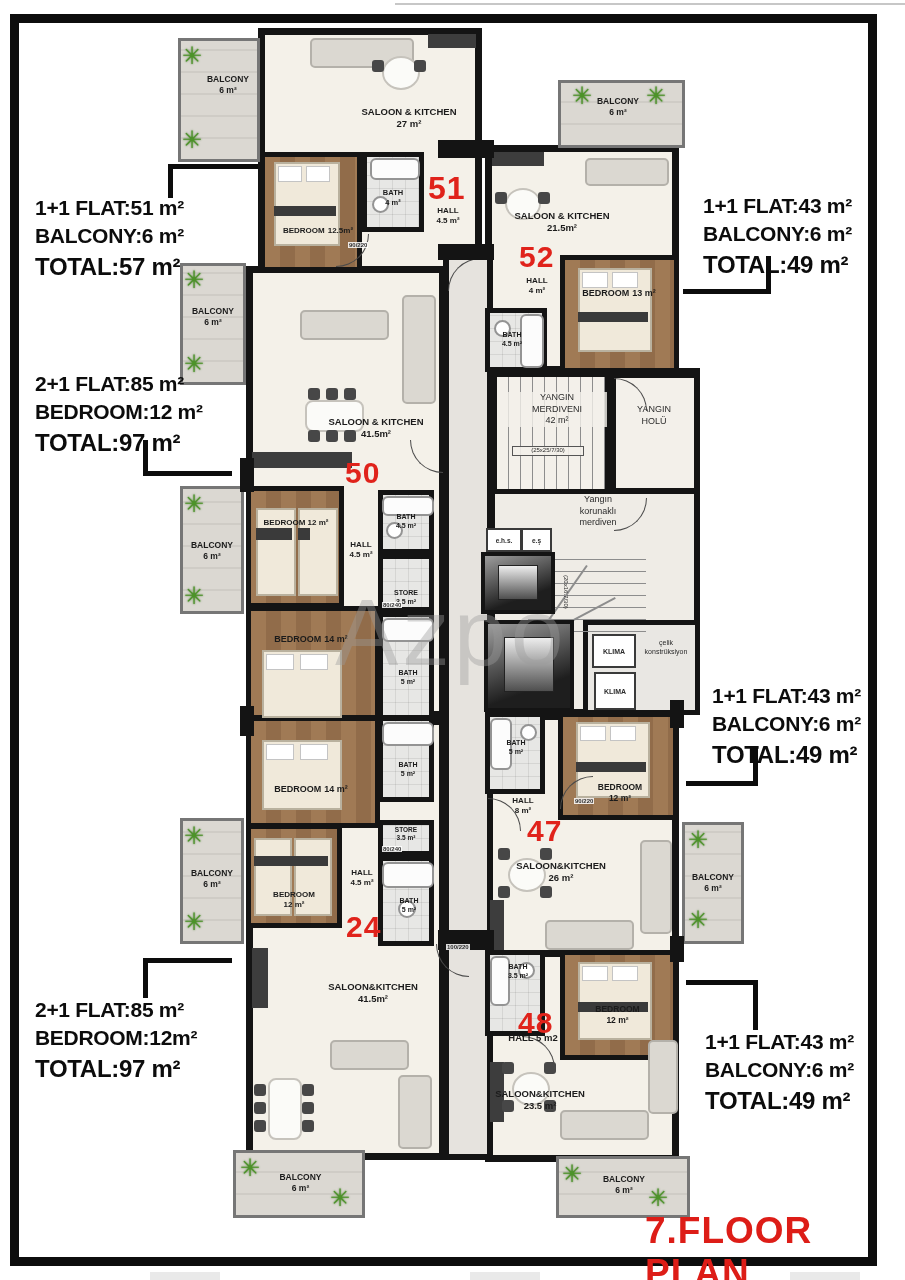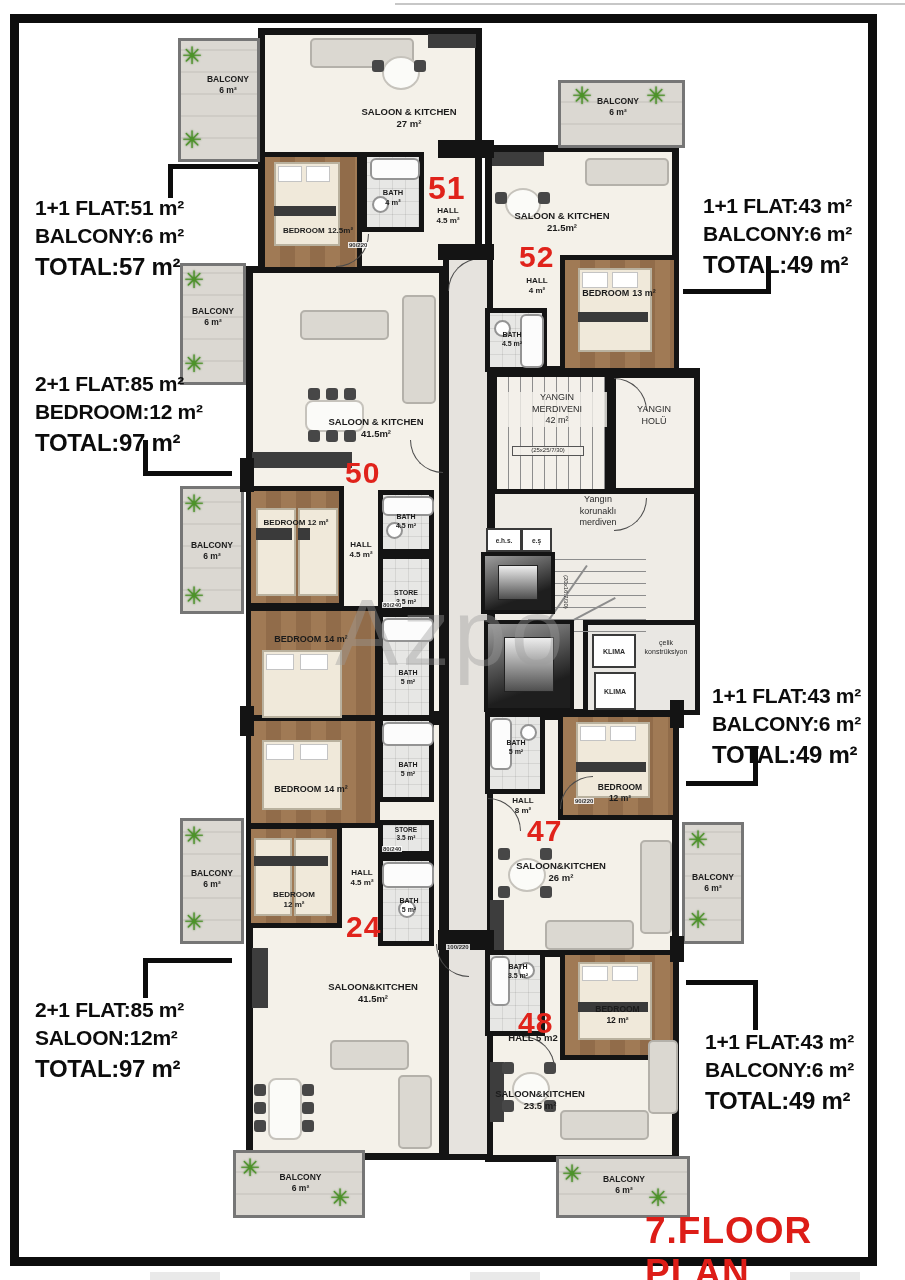--- a/index.html
+++ b/index.html
@@ -439,21 +439,21 @@
 <div class="ann" style="left:35px;top:370px;">
   <div>2+1 FLAT:85 m²</div>
   <div>BEDROOM:12 m²</div>
   <div class="big">TOTAL:97 m²</div>
   </div>
 <div class="lead" style="left:143px;top:440px;width:5px;height:36px;"></div>
 <div class="lead" style="left:143px;top:471px;width:89px;height:5px;"></div>
 
 <div class="ann" style="left:35px;top:996px;">
   <div>2+1 FLAT:85 m²</div>
-  <div>SALOON:12m²</div>
+  <div>BEDROOM:12m²</div>
   <div class="big">TOTAL:97 m²</div>
   </div>
 <div class="lead" style="left:143px;top:958px;width:89px;height:5px;"></div>
 <div class="lead" style="left:143px;top:958px;width:5px;height:40px;"></div>
 
 <div class="ann" style="left:703px;top:192px;">
   <div>1+1 FLAT:43 m²</div>
   <div>BALCONY:6 m²</div>
   <div class="big">TOTAL:49 m²</div>
   </div>

